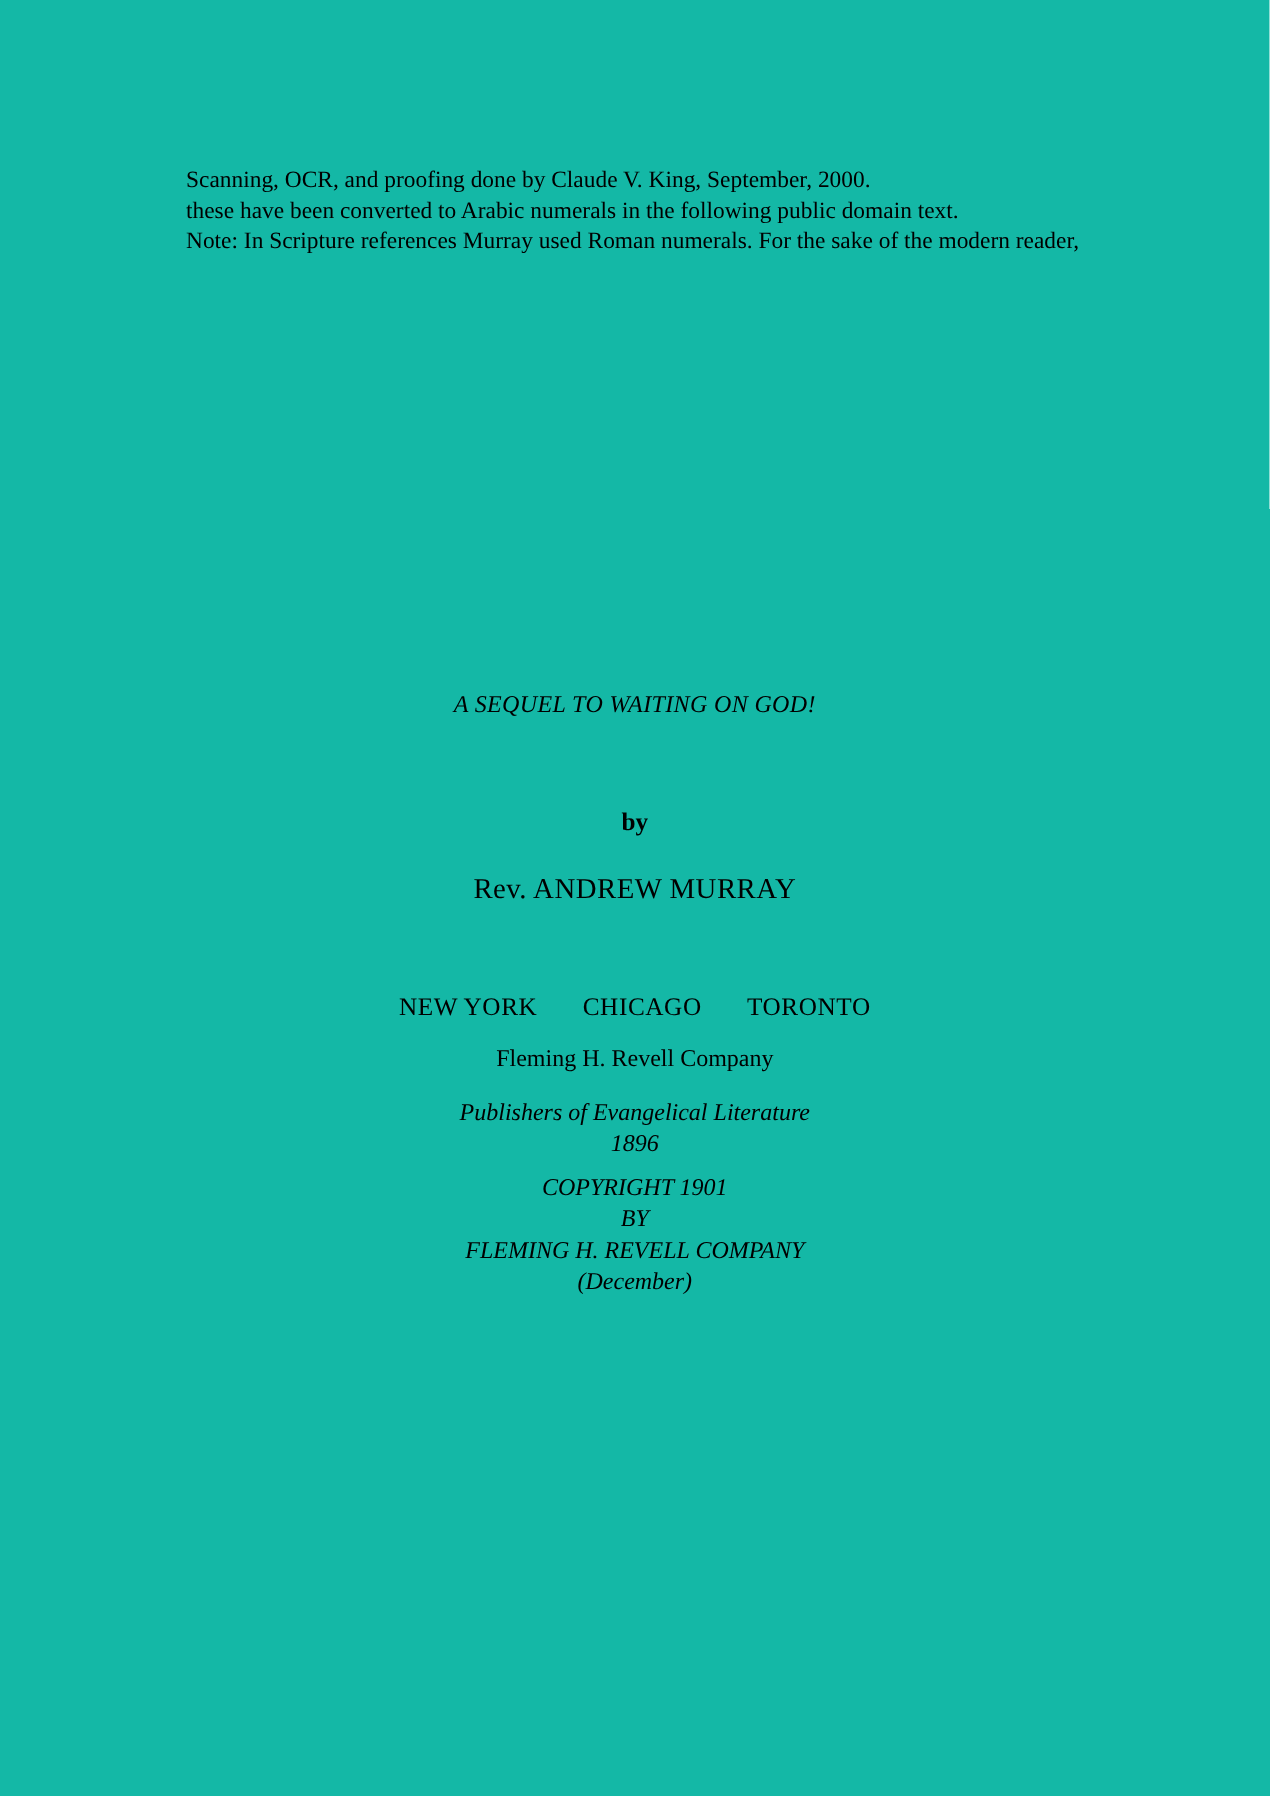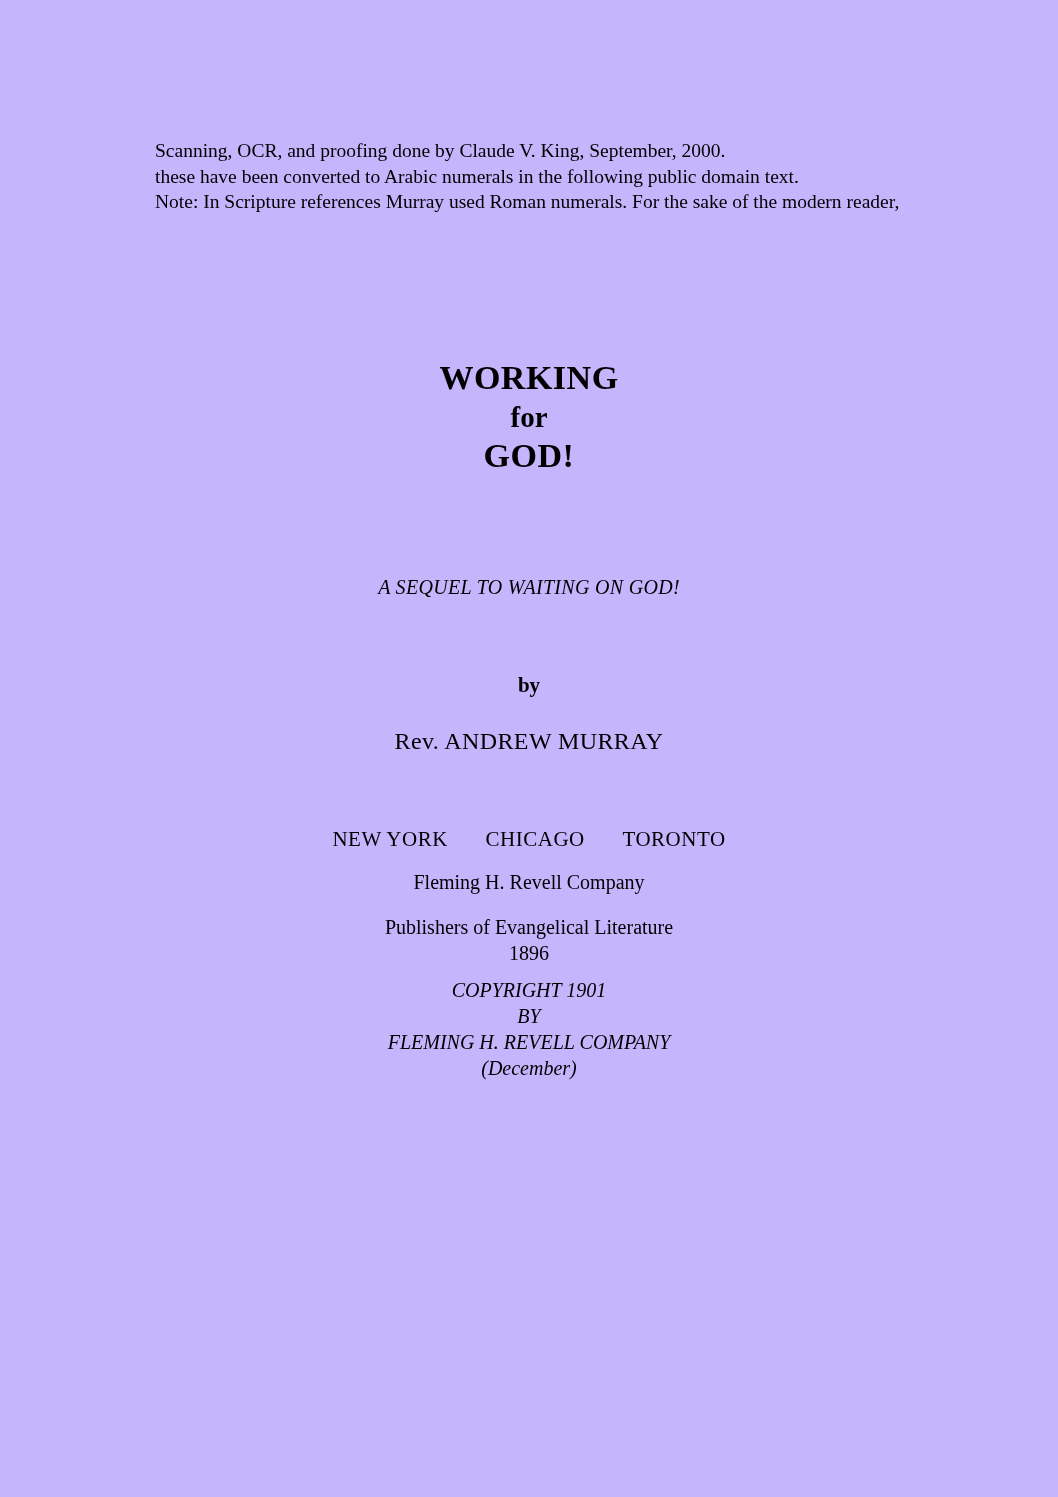--- a/index.html
+++ b/index.html
@@ -9,21 +9,21 @@
   }
   body {
     font-family: "Liberation Serif", "DejaVu Serif", serif;
     color: #000000;
   }
   .page {
     position: relative;
     width: 1058px;
     height: 1497px;
     margin: 0 auto;
-    background: #c4b5fd;
+    background: #14b8a6;
     overflow: hidden;
   }
   .note-block {
     position: absolute;
     left: 155px;
     top: 138px;
     width: 770px;
     font-size: 19.5px;
     line-height: 25.5px;
     text-align: left;
@@ -99,20 +99,21 @@
     font-size: 20px;
   }
   .pub-desc {
     position: absolute;
     left: 0;
     right: 0;
     top: 914px;
     text-align: center;
     font-size: 20px;
     line-height: 26px;
+    font-style: italic;
   }
   .copyright {
     position: absolute;
     left: 0;
     right: 0;
     top: 977px;
     text-align: center;
     font-size: 20px;
     line-height: 26px;
     font-style: italic;
@@ -122,25 +123,20 @@
 <body>
 
 <div class="page">
 
   <div class="note-block">
     <div>Scanning, OCR, and proofing done by Claude V. King, September, 2000.</div>
     <div>these have been converted to Arabic numerals in the following public domain text.</div>
     <div>Note: In Scripture references Murray used Roman numerals. For the sake of the modern reader,</div>
   </div>
 
-  <div class="title-block">
-    <div class="title-line">WORKING</div>
-    <div class="title-line small">for</div>
-    <div class="title-line">GOD!</div>
-  </div>
 
   <div class="subtitle">A SEQUEL TO WAITING ON GOD!</div>
 
   <div class="byline">by</div>
 
   <div class="author">Rev. ANDREW MURRAY</div>
 
   <div class="cities">
     <span>NEW YORK</span>
     <span>CHICAGO</span>

